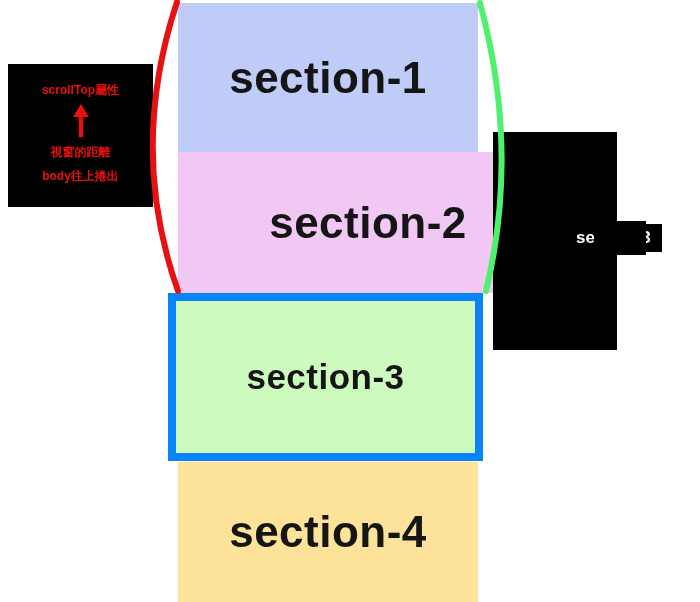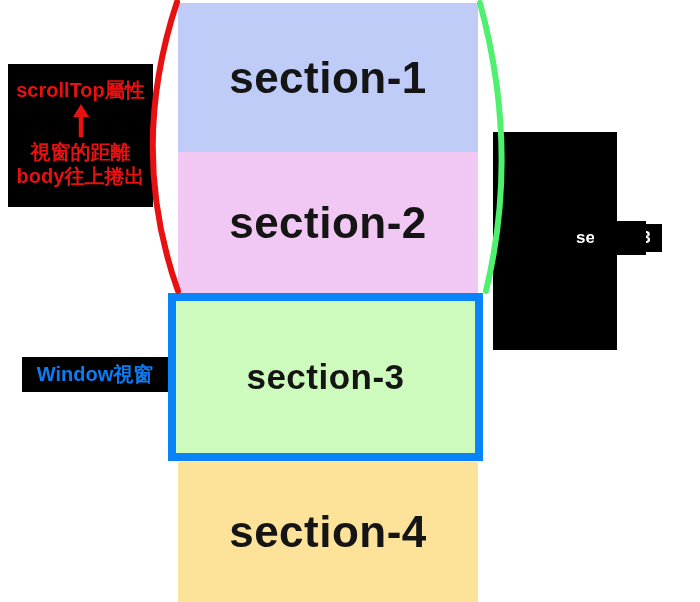--- a/index.html
+++ b/index.html
@@ -7,36 +7,36 @@
     position:relative;width:700px;height:602px;background:#ffffff;overflow:hidden;
     font-family:"Liberation Sans","DejaVu Sans",sans-serif;
   }
   .abs{position:absolute;}
   
   .sec{
     display:flex;align-items:center;justify-content:center;
     color:#151515;font-size:44px;font-weight:bold;letter-spacing:0.5px;
   }
   .s1{left:178px;top:3px;width:300px;height:149px;background:#c0ccf8;}
-  .s2{left:178px;top:152px;width:300px;height:141px;background:#f1c8f4;}
+  .s2{left:178px;top:152px;width:300px;height:141px;background:#f1c8f4;padding-left:40px;}
   .s3frame{
     left:168px;top:293px;width:315px;height:168px;box-sizing:border-box;
     border:8px solid #0883f8;background:#cdfabd;
     display:flex;align-items:center;justify-content:center;
     color:#151515;font-size:35px;font-weight:bold;letter-spacing:0.5px;
   }
   .s4{left:178px;top:462px;width:300px;height:140px;background:#fde399;}
   
   .left-callout{
     left:8px;top:64px;width:145px;height:143px;background:#000000;
     display:flex;flex-direction:column;align-items:center;justify-content:flex-start;
     padding-top:15px;box-sizing:border-box;gap:2px;
   }
   .left-callout .red-line{
-    color:#e81111;font-size:20px;font-weight:bold;line-height:22px;white-space:nowrap;
+    color:#e81111;font-size:12px;font-weight:bold;line-height:22px;white-space:nowrap;
   }
   .arrow-wrap{height:36px;display:flex;align-items:center;justify-content:center;}
   
   .right-box{left:493px;top:132px;width:124px;height:218px;background:#000000;}
   
   .right-label{
     left:572px;top:224px;width:90px;height:28px;background:#000000;
     color:#ffffff;font-size:17px;font-weight:bold;line-height:28px;
     padding-left:4px;box-sizing:border-box;white-space:nowrap;overflow:hidden;
   }
@@ -74,23 +74,20 @@
     <span class="arrow-wrap">
       <svg width="18" height="34" viewBox="0 0 18 34">
         <line x1="9" y1="33" x2="9" y2="10" stroke="#e81111" stroke-width="4.5"></line>
         <polygon points="9,0 17,13 1,13" fill="#e81111"></polygon>
       </svg>
     </span>
     <span class="red-line">視窗的距離</span>
     <span class="red-line">body往上捲出</span>
   </div>
 
-  <div class="abs window-label">
-    <span>Window視窗</span>
-  </div>
 
   <div class="abs right-label">
     <span>section-3</span>
   </div>
   <div class="abs right-label-redaction"></div>
 
   <svg class="abs overlay-svg" width="700" height="602" viewBox="0 0 700 602">
     <path d="M177,2 Q128,150 178,291" fill="none" stroke="#e81111" stroke-width="6" stroke-linecap="round"></path>
     <path d="M480,3 Q520,150 486,291" fill="none" stroke="#4ef06e" stroke-width="6" stroke-linecap="round"></path>
   </svg>

